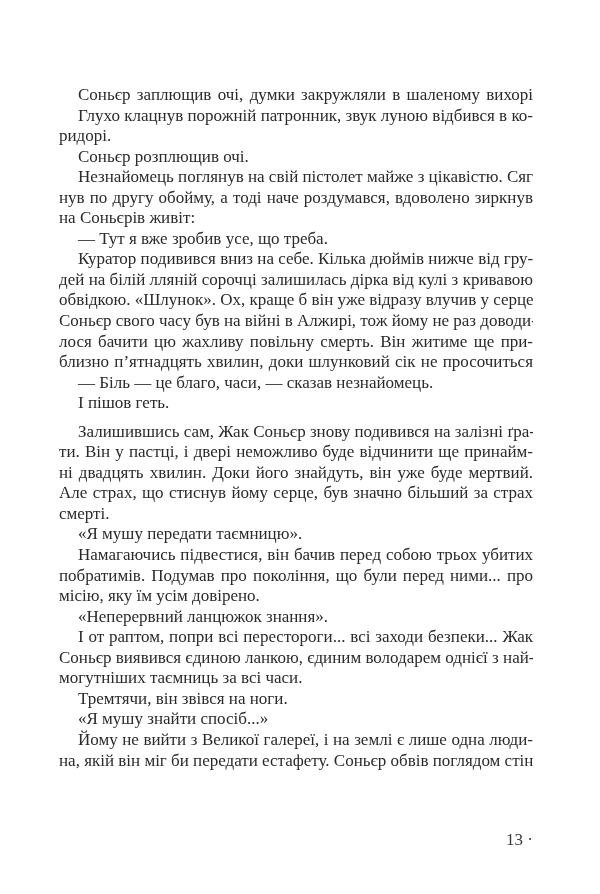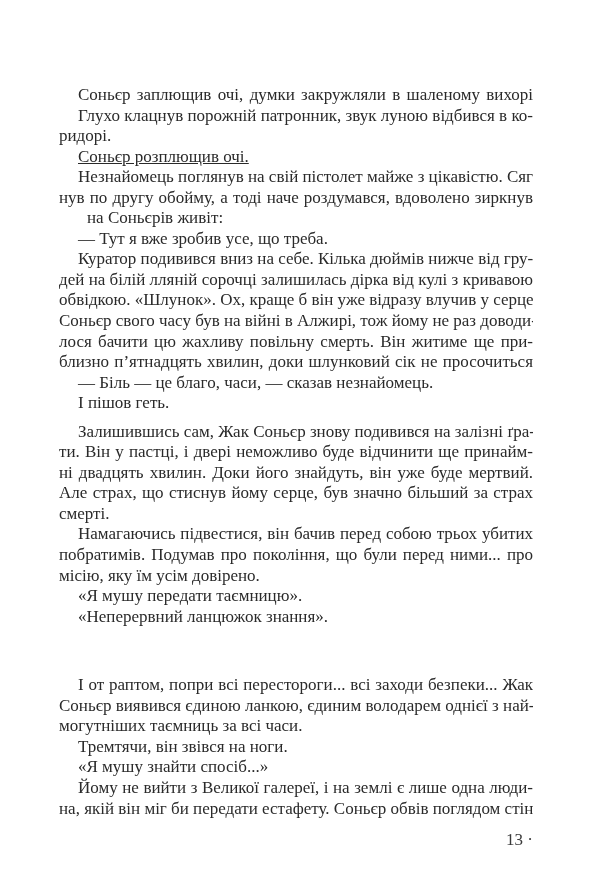--- a/index.html
+++ b/index.html
@@ -24,26 +24,26 @@
 
 <div class="page" id="page">
     <p>
       <span class="line" style="text-indent: 19px;">Соньєр заплющив очі, думки закружляли в шаленому вихорі</span>
     </p>
     <p>
       <span class="line" style="text-indent: 19px;">Глухо клацнув порожній патронник, звук луною відбився в ко-</span>
       <span class="line last" style="text-indent: 0px;">ридорі.</span>
     </p>
     <p>
-      <span class="line last" style="text-indent: 19px; text-decoration: underline;">Соньєр розплющив очі.</span>
+      <span class="line last" style="text-indent: 19px;">Соньєр розплющив очі.</span>
     </p>
     <p>
       <span class="line" style="text-indent: 19px;">Незнайомець поглянув на свій пістолет майже з цікавістю. Сяг-</span>
       <span class="line" style="text-indent: 0px;">нув по другу обойму, а тоді наче роздумався, вдоволено зиркнув</span>
-      <span class="line last" style="text-indent: 0px; margin-left: 28px;">на Соньєрів живіт:</span>
+      <span class="line last" style="text-indent: 0px;">на Соньєрів живіт:</span>
     </p>
     <p>
       <span class="line last" style="text-indent: 19px;">— Тут я вже зробив усе, що треба.</span>
     </p>
     <p>
       <span class="line" style="text-indent: 19px;">Куратор подивився вниз на себе. Кілька дюймів нижче від гру-</span>
       <span class="line" style="text-indent: 0px;">дей на білій лляній сорочці залишилась дірка від кулі з кривавою</span>
       <span class="line" style="text-indent: 0px;">обвідкою. «Шлунок». Ох, краще б він уже відразу влучив у серце.</span>
       <span class="line" style="text-indent: 0px;">Соньєр свого часу був на війні в Алжирі, тож йому не раз доводи-</span>
       <span class="line" style="text-indent: 0px;">лося бачити цю жахливу повільну смерть. Він житиме ще при-</span>
@@ -56,32 +56,32 @@
       <span class="line last" style="text-indent: 19px;">І пішов геть.</span>
     </p>
     <p>
       <span class="line" style="text-indent: 19px; margin-top: 8px;">Залишившись сам, Жак Соньєр знову подивився на залізні ґра-</span>
       <span class="line" style="text-indent: 0px;">ти. Він у пастці, і двері неможливо буде відчинити ще принайм-</span>
       <span class="line" style="text-indent: 0px;">ні двадцять хвилин. Доки його знайдуть, він уже буде мертвий.</span>
       <span class="line" style="text-indent: 0px;">Але страх, що стиснув йому серце, був значно більший за страх</span>
       <span class="line last" style="text-indent: 0px;">смерті.</span>
     </p>
     <p>
+      <span class="line last" style="text-indent: 19px;">«Я мушу передати таємницю».</span>
+    </p>
+    <p>
       <span class="line" style="text-indent: 19px;">Намагаючись підвестися, він бачив перед собою трьох убитих</span>
       <span class="line" style="text-indent: 0px;">побратимів. Подумав про покоління, що були перед ними... про</span>
       <span class="line last" style="text-indent: 0px;">місію, яку їм усім довірено.</span>
     </p>
     <p>
-      <span class="line last" style="text-indent: 19px;">«Я мушу передати таємницю».</span>
-    </p>
-    <p>
       <span class="line last" style="text-indent: 19px;">«Неперервний ланцюжок знання».</span>
     </p>
     <p>
-      <span class="line" style="text-indent: 19px; margin-top: 48px;">І от раптом, попри всі перестороги... всі заходи безпеки... Жак</span>
+      <span class="line" style="text-indent: 19px;">І от раптом, попри всі перестороги... всі заходи безпеки... Жак</span>
       <span class="line" style="text-indent: 0px;">Соньєр виявився єдиною ланкою, єдиним володарем однієї з най-</span>
       <span class="line last" style="text-indent: 0px;">могутніших таємниць за всі часи.</span>
     </p>
     <p>
       <span class="line last" style="text-indent: 19px;">Тремтячи, він звівся на ноги.</span>
     </p>
     <p>
       <span class="line last" style="text-indent: 19px;">«Я мушу знайти спосіб...»</span>
     </p>
     <p>

